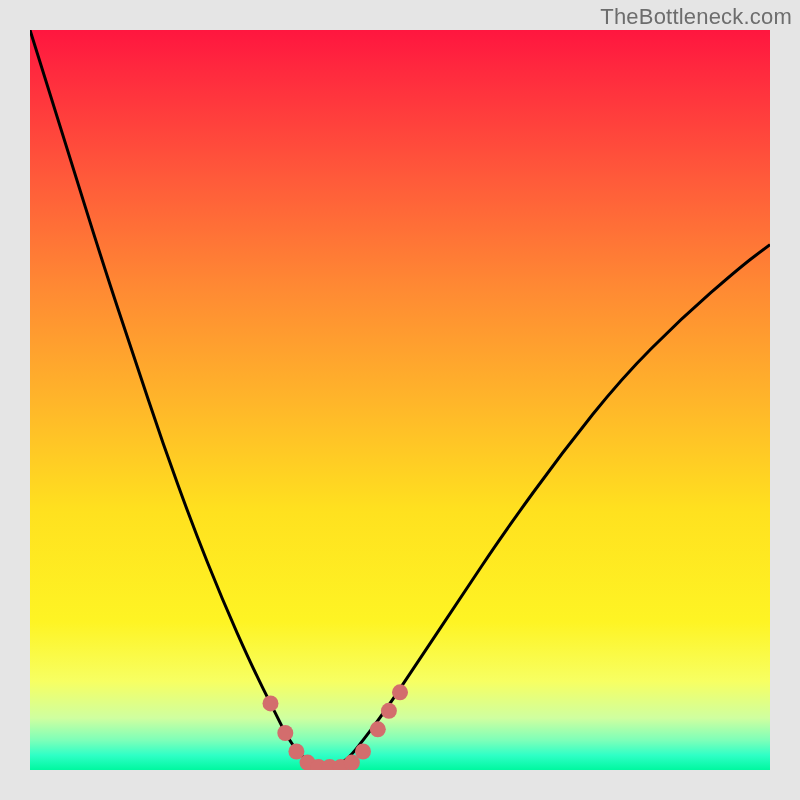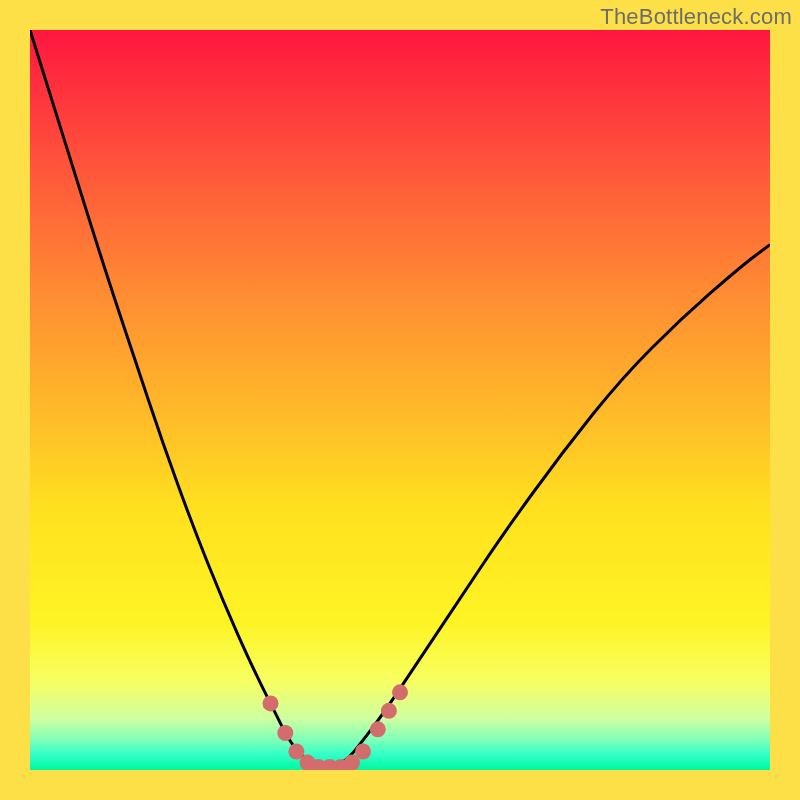--- a/index.html
+++ b/index.html
@@ -10,21 +10,21 @@
     background: #000;
     overflow: hidden;
     font-family: Arial, Helvetica, sans-serif;
   }
   .frame {
     position: absolute;
     left: 0;
     top: 0;
     width: 800px;
     height: 800px;
-    background: #fde047;
+    background: #e5e5e5;
   }
   .plot {
     position: absolute;
     left: 30px;
     top: 30px;
     width: 740px;
     height: 740px;
     
     background: linear-gradient(
       to bottom,

